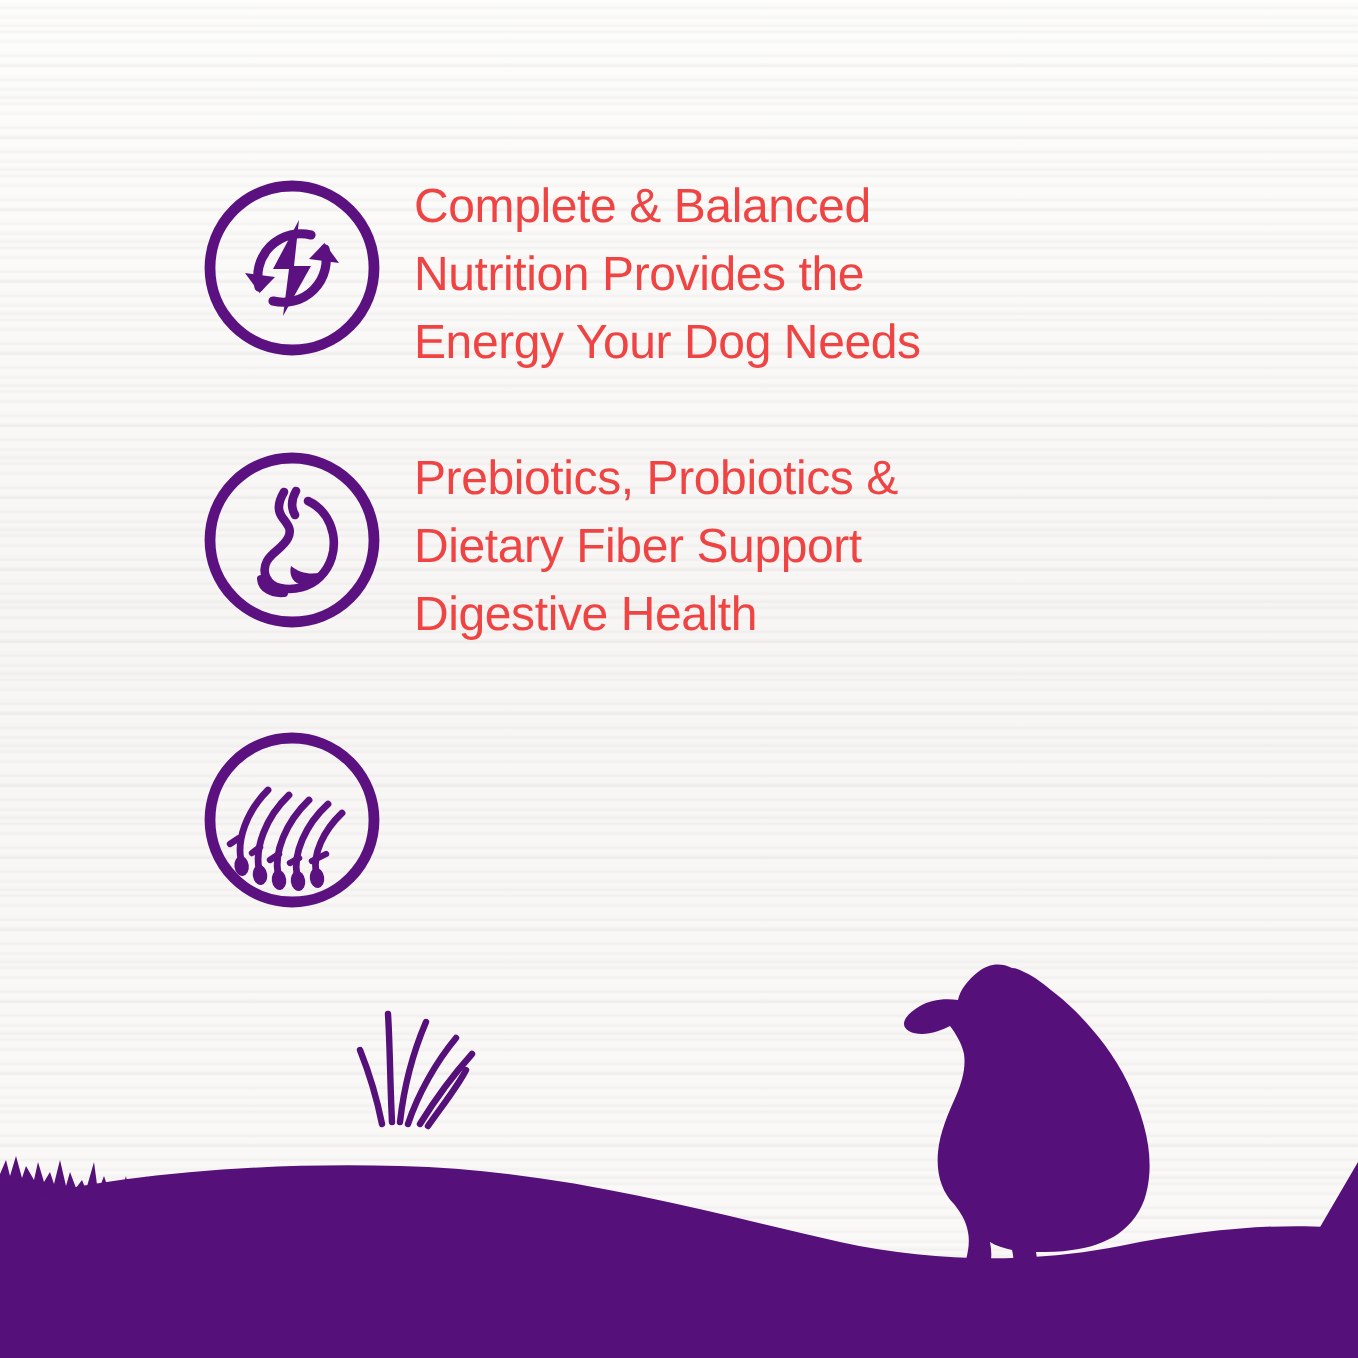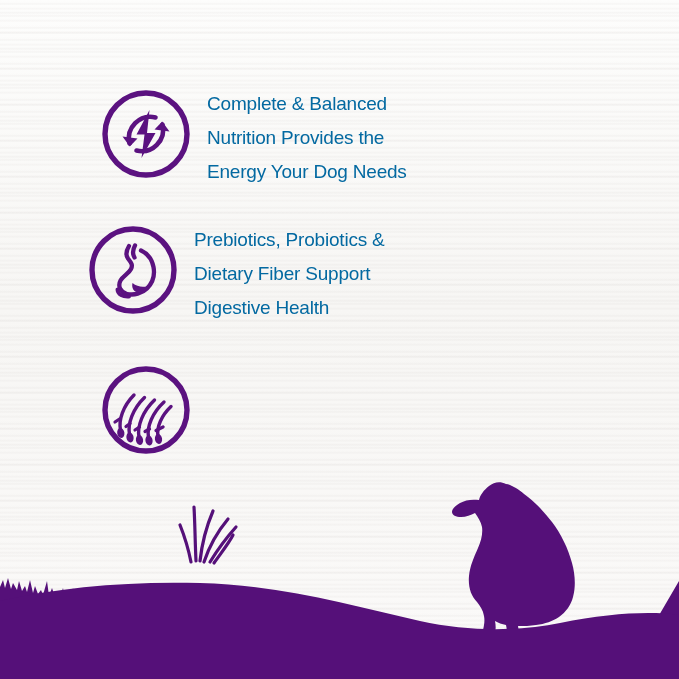--- a/index.html
+++ b/index.html
@@ -52,35 +52,35 @@
     left: 0;
     top: 0;
     width: 679px;
   }
   .feature-row {
     position: absolute;
     display: flex;
     align-items: flex-start;
   }
   .feature-row.r1 { top: 86px;  left: 100px; }
-  .feature-row.r2 { top: 222px; left: 87px; }
+  .feature-row.r2 { top: 222px; left: 100px; }
   .feature-row.r3 { top: 362px; left: 100px; }
 
   .feature-icon {
     width: 92px;
     height: 92px;
     flex: 0 0 92px;
     margin-top: 2px;
   }
   .feature-icon svg { display: block; width: 92px; height: 92px; }
 
   .feature-text {
     margin-left: 15px;
-    color: #0369a1;
-    font-size: 19px;
+    color: #ef4444;
+    font-size: 24px;
     line-height: 34px;
     font-weight: 400;
     letter-spacing: -0.2px;
     white-space: pre-line;
     max-width: 420px;
     padding-top: 1px;
   }
 
   .scene {
     position: absolute;

